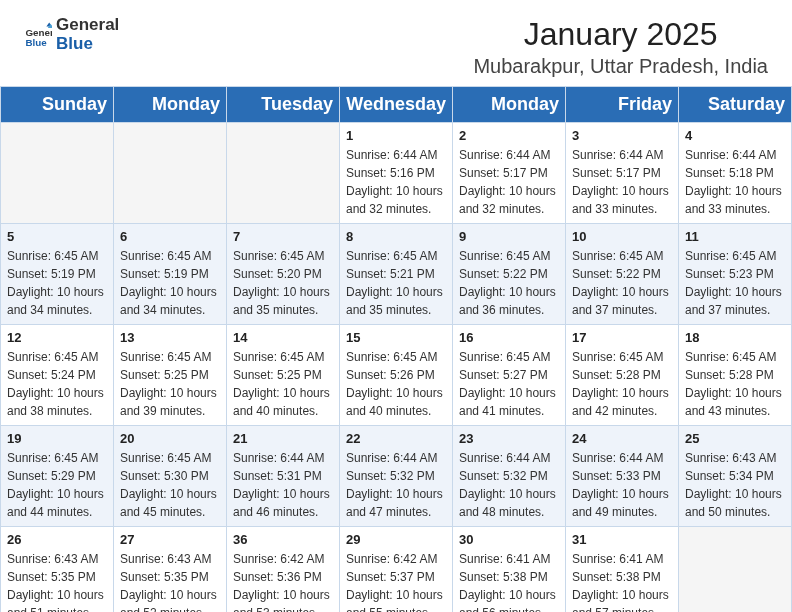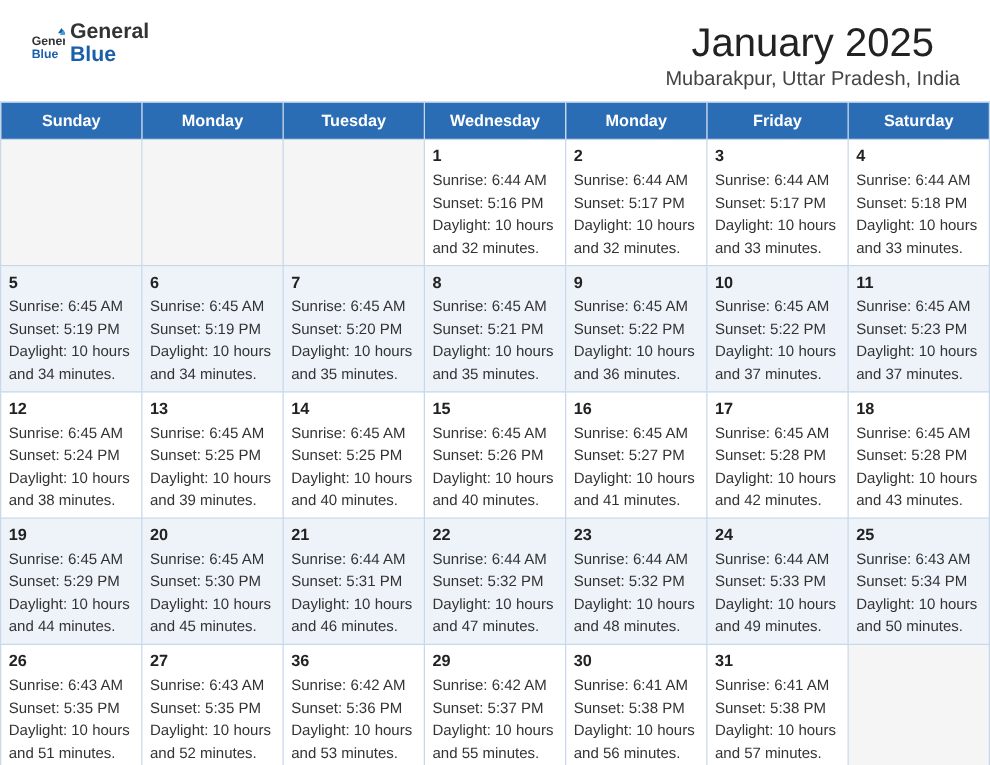--- a/index.html
+++ b/index.html
@@ -26,36 +26,36 @@
     }
     .title-block {
       text-align: center;
     }
     .month-title {
       font-size: 32px;
       font-weight: normal;
       color: #222;
     }
     .location-title {
-      font-size: 16px;
+      font-size: 20px;
       color: #444;
       margin-top: 2px;
     }
     .calendar {
       width: 100%;
       border-collapse: collapse;
       margin: 0;
     }
     .calendar th {
       background: #2a6db5;
       color: #fff;
-      font-size: 13px;
+      font-size: 18px;
       font-weight: bold;
       padding: 7px 6px;
-      text-align: center;
+      text-align: right;
       border: 1px solid #c8d8ea;
     }
     .calendar td {
       vertical-align: top;
       border: 1px solid #c8d8ea;
       padding: 5px 6px;
       width: 113px;
       min-height: 80px;
       font-size: 11px;
       color: #333;

